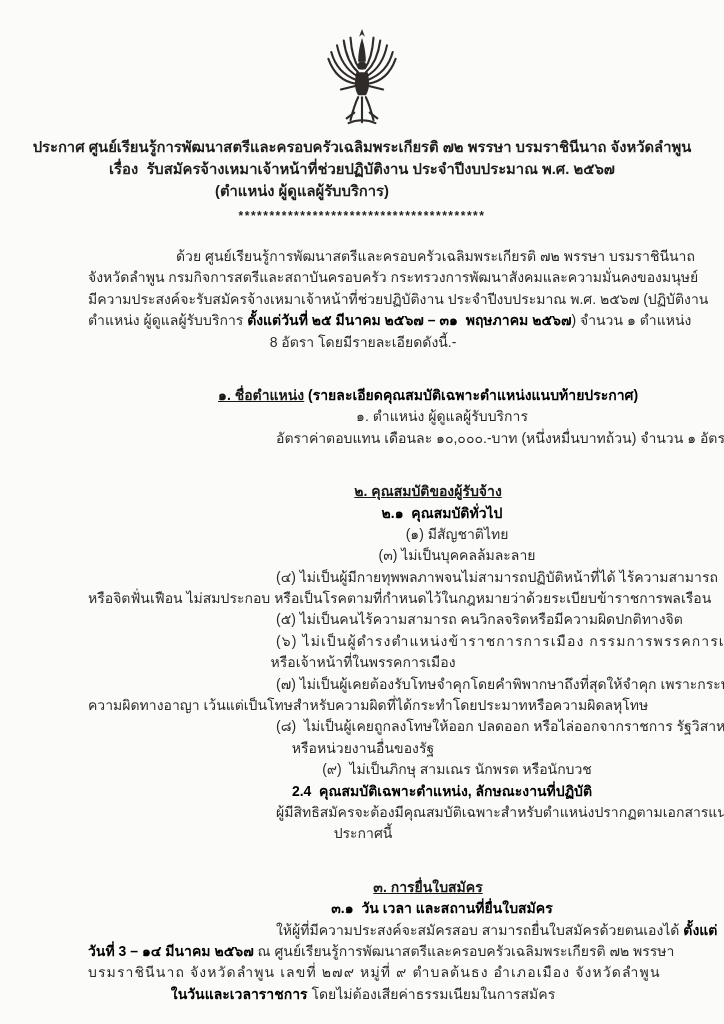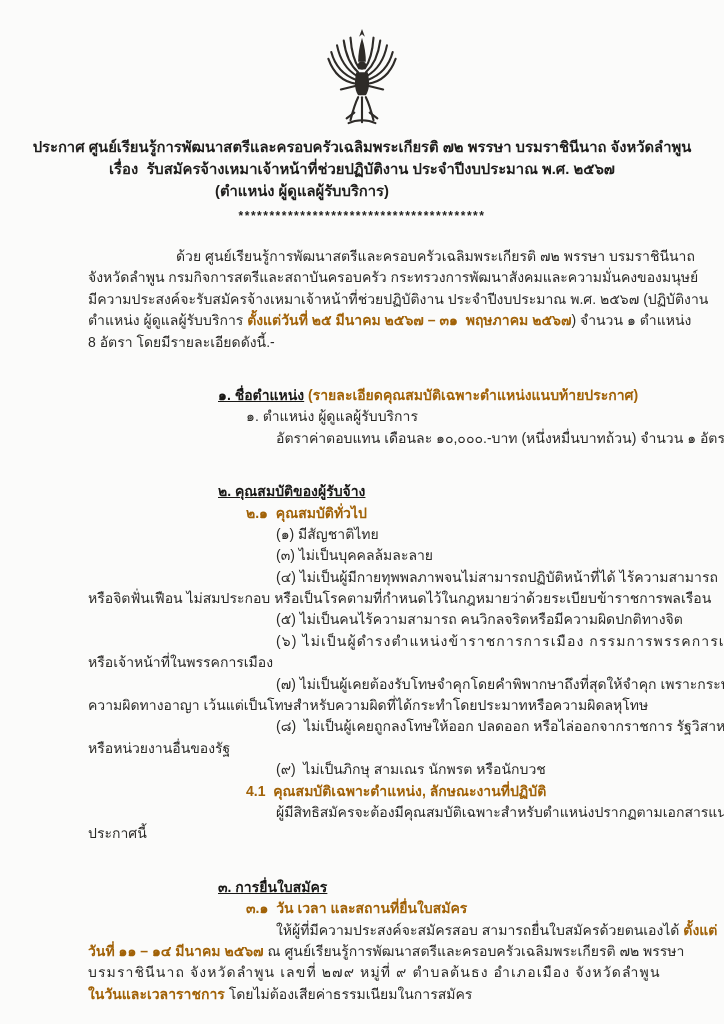--- a/index.html
+++ b/index.html
@@ -9,23 +9,23 @@
     font-family:"Liberation Sans","DejaVu Sans",sans-serif;
     color:#262522;
     overflow:hidden;
   }
   .page { width:724px; height:1024px; position:relative; }
   .emblem { display:block; margin:26px auto 6px auto; width:96px; height:104px; }
   .title-block { text-align:center; font-weight:700; font-size:14.8px; color:#1e1d1b; }
   .title-line { line-height:22px; height:22px; white-space:pre; }
   .t3 { position:relative; left:-60px; }
   .separator { text-align:center; font-size:12px; letter-spacing:1.5px; line-height:16px; margin-top:6px; color:#1e1d1b; font-weight:700; }
-  .content { padding:22px 86px 0 88px; }
+  .content { padding:22px 86px 0 88px;text-align:center; }
   .ln { white-space:pre; font-size:14px; line-height:21.4px; height:21.4px; color:#2a2926; }
-  .b  { font-weight:700; color:#a16207; }
+  .b  { font-weight:700; color:#000000; }
   .hu { font-weight:700; color:#191816; text-decoration:underline; }
   .ind-p { padding-left:88px; }   
   .ind-h { padding-left:130px;margin-top:32px; }  
   .ind-s { padding-left:158px; }  
   .ind-i { padding-left:188px; }  
   .just { letter-spacing:1.1px; }
   .footer-line { margin-top:52px; text-align:right; padding-right:116px; font-size:14px; color:#2a2926; }
 </style>
 </head>
 <body>
@@ -88,28 +88,28 @@
     <div class="ln ind-i">(๔) ไม่เป็นผู้มีกายทุพพลภาพจนไม่สามารถปฏิบัติหน้าที่ได้ ไร้ความสามารถ</div>
     <div class="ln">หรือจิตฟั่นเฟือน ไม่สมประกอบ หรือเป็นโรคตามที่กำหนดไว้ในกฎหมายว่าด้วยระเบียบข้าราชการพลเรือน</div>
     <div class="ln ind-i">(๕) ไม่เป็นคนไร้ความสามารถ คนวิกลจริตหรือมีความผิดปกติทางจิต</div>
     <div class="ln ind-i just">(๖) ไม่เป็นผู้ดำรงตำแหน่งข้าราชการการเมือง กรรมการพรรคการเมือง</div>
     <div class="ln">หรือเจ้าหน้าที่ในพรรคการเมือง</div>
     <div class="ln ind-i">(๗) ไม่เป็นผู้เคยต้องรับโทษจำคุกโดยคำพิพากษาถึงที่สุดให้จำคุก เพราะกระทำ</div>
     <div class="ln">ความผิดทางอาญา เว้นแต่เป็นโทษสำหรับความผิดที่ได้กระทำโดยประมาทหรือความผิดลหุโทษ</div>
     <div class="ln ind-i">(๘)  ไม่เป็นผู้เคยถูกลงโทษให้ออก ปลดออก หรือไล่ออกจากราชการ รัฐวิสาหกิจ</div>
     <div class="ln">หรือหน่วยงานอื่นของรัฐ</div>
     <div class="ln ind-i">(๙)  ไม่เป็นภิกษุ สามเณร นักพรต หรือนักบวช</div>
-    <div class="ln ind-s b">4.1  คุณสมบัติเฉพาะตำแหน่ง, ลักษณะงานที่ปฏิบัติ</div>
+    <div class="ln ind-s b">2.4  คุณสมบัติเฉพาะตำแหน่ง, ลักษณะงานที่ปฏิบัติ</div>
     <div class="ln ind-i">ผู้มีสิทธิสมัครจะต้องมีคุณสมบัติเฉพาะสำหรับตำแหน่งปรากฏตามเอกสารแนบท้าย</div>
     <div class="ln">ประกาศนี้</div>
 
     <div class="ln ind-h hu">๓. การยื่นใบสมัคร</div>
     <div class="ln ind-s b">๓.๑  วัน เวลา และสถานที่ยื่นใบสมัคร</div>
     <div class="ln ind-i"><span>ให้ผู้ที่มีความประสงค์จะสมัครสอบ สามารถยื่นใบสมัครด้วยตนเองได้ </span><span class="b">ตั้งแต่</span></div>
-    <div class="ln"><span class="b">วันที่ ๑๑ – ๑๔ มีนาคม ๒๕๖๗</span><span> ณ ศูนย์เรียนรู้การพัฒนาสตรีและครอบครัวเฉลิมพระเกียรติ ๗๒ พรรษา</span></div>
+    <div class="ln"><span class="b">วันที่ 3 – ๑๔ มีนาคม ๒๕๖๗</span><span> ณ ศูนย์เรียนรู้การพัฒนาสตรีและครอบครัวเฉลิมพระเกียรติ ๗๒ พรรษา</span></div>
     <div class="ln just">บรมราชินีนาถ จังหวัดลำพูน เลขที่ ๒๗๙ หมู่ที่ ๙ ตำบลต้นธง อำเภอเมือง จังหวัดลำพูน</div>
     <div class="ln"><span class="b">ในวันและเวลาราชการ</span><span> โดยไม่ต้องเสียค่าธรรมเนียมในการสมัคร</span></div>
 
   </div>
 
   <div class="footer-line b">/๓.๒ หลักฐาน...</div>
 
 </div>
 
 </body></html>

